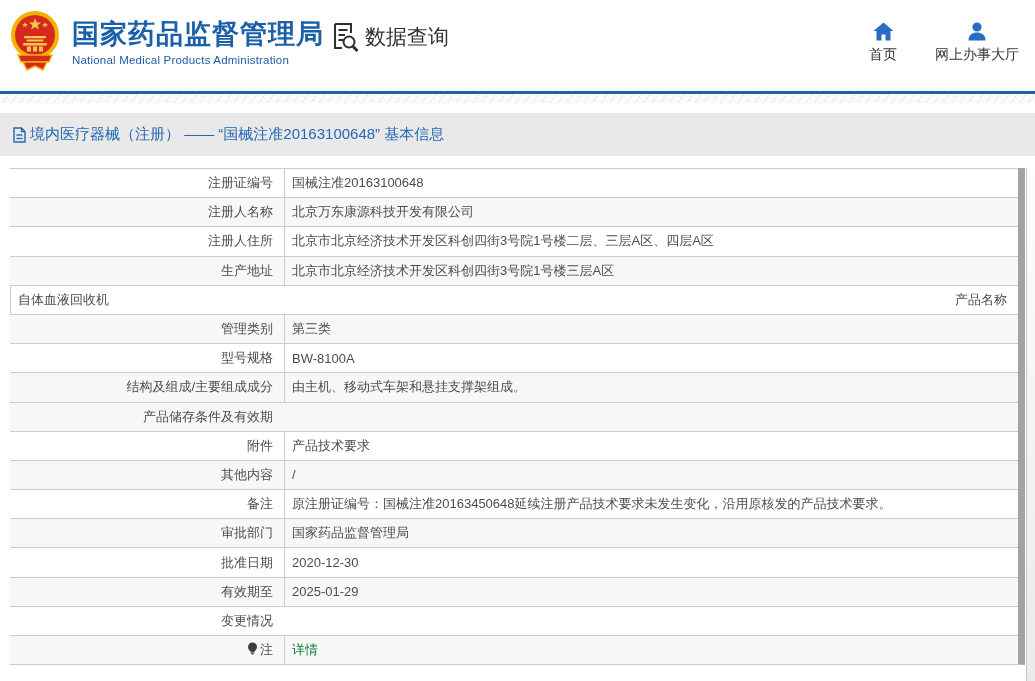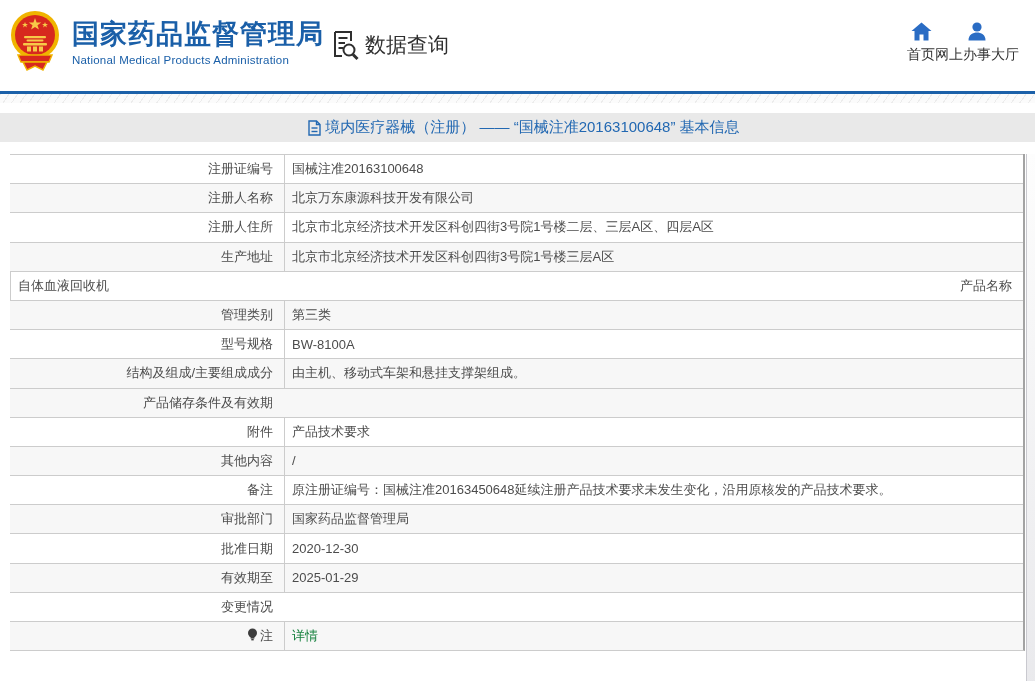--- a/index.html
+++ b/index.html
@@ -5,41 +5,41 @@
   * { margin: 0; padding: 0; box-sizing: border-box; }
   html, body { width: 1035px; height: 681px; overflow: hidden; background: #fff;
     font-family: "Liberation Sans", "DejaVu Sans", sans-serif; }
 
   
   .site-header { position: relative; height: 91px; background: #fff; }
   .brand { position: absolute; left: 10px; top: 8px; display: flex; align-items: center; }
   .emblem { width: 50px; height: 68px; margin-right: 12px; }
   .brand-title { font-size: 27px; font-weight: bold; color: #1a5fa8; letter-spacing: 1px; line-height: 1.2; }
   .brand-subtitle { font-size: 11.5px; color: #1a5fa8; margin-top: 3px; letter-spacing: 0.2px; }
-  .data-query { position: absolute; left: 330px; top: 29px; display: flex; align-items: center; cursor: pointer; }
+  .data-query { position: absolute; left: 330px; top: 21px; display: flex; align-items: center; cursor: pointer; }
   .data-query svg { margin-right: 5px; }
   .data-query-label { font-size: 21px; color: #2f2f2f; }
-  .top-nav { position: absolute; right: 16px; top: 22px; display: flex; }
+  .top-nav { position: absolute; right: 16px; top: 22px; display: flex; gap: 38px; }
   .nav-item { display: flex; flex-direction: column; align-items: center; cursor: pointer; }
   .nav-item .nav-label { font-size: 14px; color: #333; margin-top: 5px; white-space: nowrap; }
 
   
   .blue-bar { height: 3px; background: #1c61a9; }
   .hatch-strip { height: 9px;
     background: repeating-linear-gradient(125deg, #ececec 0px, #ececec 1px, #fbfbfb 1px, #fbfbfb 7px); }
 
   
-  .breadcrumb-bar { margin-top: 10px; height: 29px; background: #e9e9e9;
-    display: flex; align-items: center; padding-left: 13px; justify-content: center; }
+  .breadcrumb-bar { margin-top: 10px; height: 43px; background: #e9e9e9;
+    display: flex; align-items: center; padding-left: 13px; }
   .breadcrumb-bar svg { margin-right: 4px; flex: none; }
   .breadcrumb-text { font-size: 15px; color: #2268b2; }
 
   
   .table-wrap { position: relative; margin-top: 12px; }
-  .info-table { margin-left: 10px; margin-right: 10px; border-right: 2px solid #a3a3a3;
+  .info-table { margin-left: 10px; margin-right: 10px; border-right: 7px solid #a3a3a3;
     border-bottom: 1px solid #ccc; }
   .row { display: flex; height: 29.2px; border-top: 1px solid #ccc; background: #fff; }
   .row.alt { background: #f7f7f7; }
   .cell { font-size: 13px; color: #4c4c4c; display: flex; align-items: center; }
   .cell.label { width: 274px; flex: none; justify-content: flex-end; padding-right: 11px; text-align: right; }
   .cell.value { flex: 1; padding-left: 7px; border-left: 1px solid #ccc; }
   .cell.value.empty { border-left: none; }
   .cell.value a { color: #15803d; text-decoration: none; cursor: pointer; }
   .bulb { display: inline-block; margin-right: 2px; }
 

